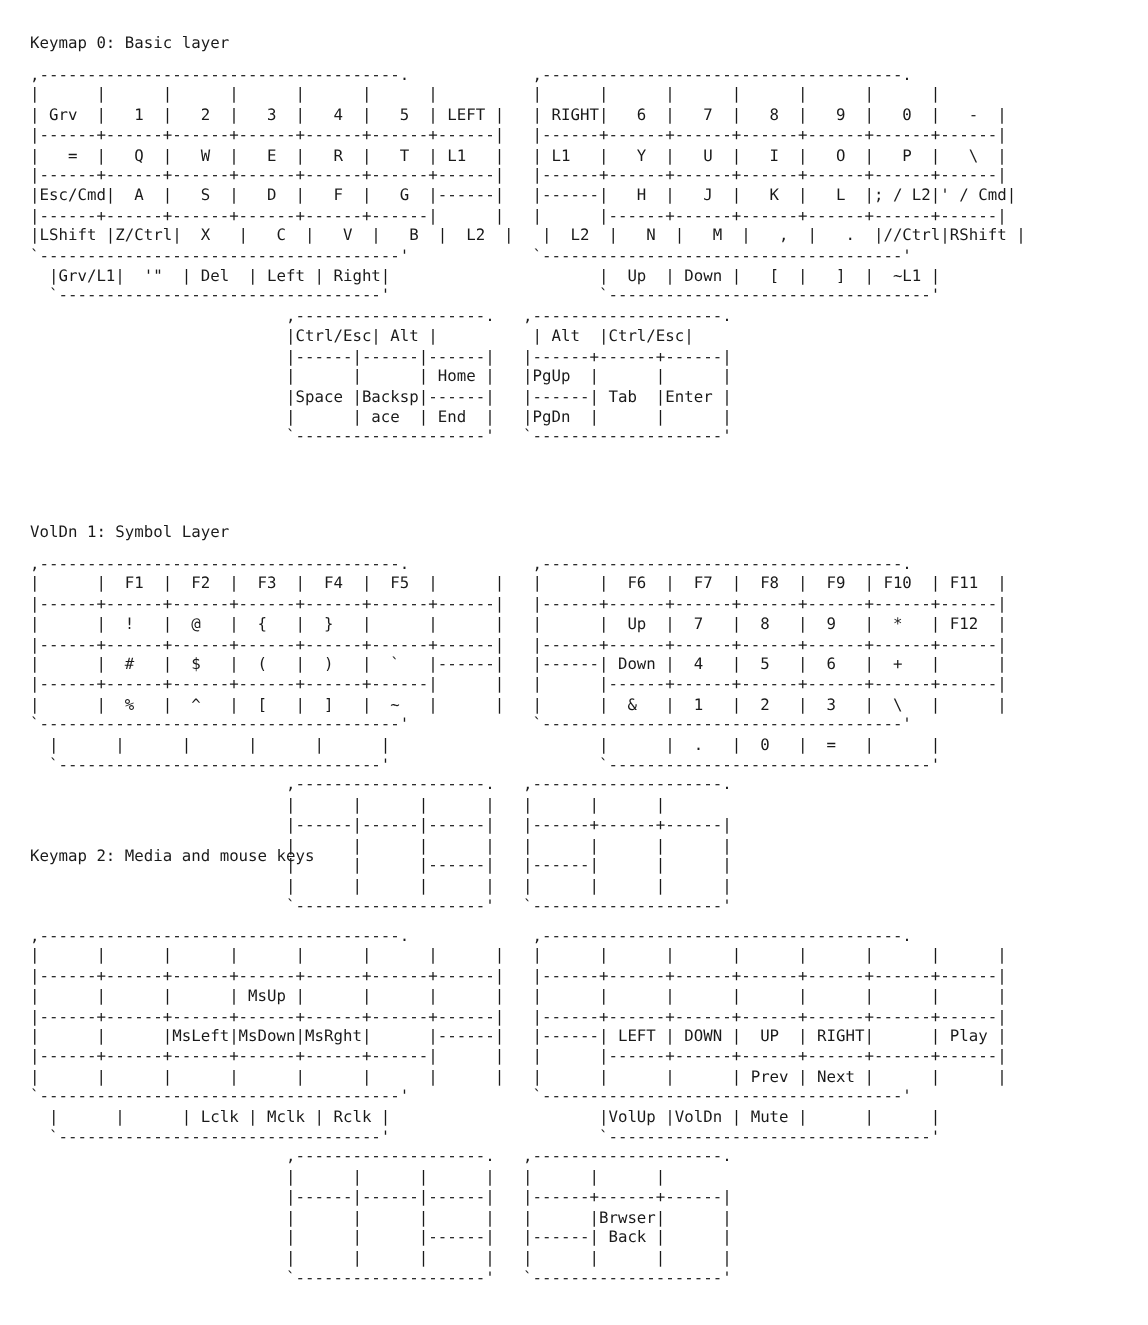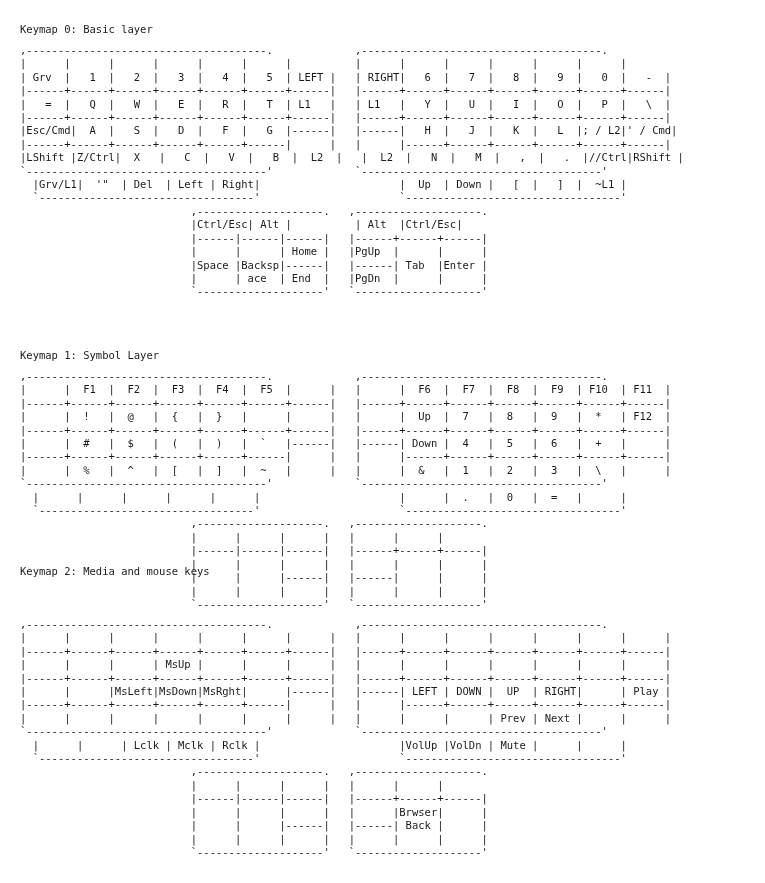--- a/index.html
+++ b/index.html
@@ -70,21 +70,21 @@
   `----------------------------------'                      `----------------------------------'
                            ,--------------------.   ,--------------------.
                            |Ctrl/Esc| Alt |          | Alt  |Ctrl/Esc|
                            |------|------|------|   |------+------+------|
                            |      |      | Home |   |PgUp  |      |      |
                            |Space |Backsp|------|   |------| Tab  |Enter |
                            |      | ace  | End  |   |PgDn  |      |      |
                            `--------------------'   `--------------------'</pre>
 
   <div class="keymap-block block-1">
-    <pre class="keymap-title">Keymap 1: Symbol Layer</pre>
+    <pre class="keymap-title">VolDn 1: Symbol Layer</pre>
   </div>
   <pre class="ascii block-1-art">,--------------------------------------.             ,--------------------------------------.
 |      |  F1  |  F2  |  F3  |  F4  |  F5  |      |   |      |  F6  |  F7  |  F8  |  F9  | F10  | F11  |
 |------+------+------+------+------+------+------|   |------+------+------+------+------+------+------|
 |      |  !   |  @   |  {   |  }   |      |      |   |      |  Up  |  7   |  8   |  9   |  *   | F12  |
 |------+------+------+------+------+------+------|   |------+------+------+------+------+------+------|
 |      |  #   |  $   |  (   |  )   |  `   |------|   |------| Down |  4   |  5   |  6   |  +   |      |
 |------+------+------+------+------+------|      |   |      |------+------+------+------+------+------|
 |      |  %   |  ^   |  [   |  ]   |  ~   |      |   |      |  &amp;   |  1   |  2   |  3   |  \   |      |
 `--------------------------------------'             `--------------------------------------'

